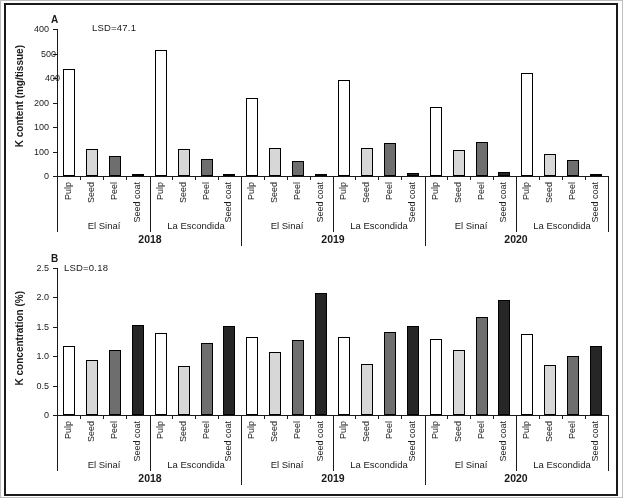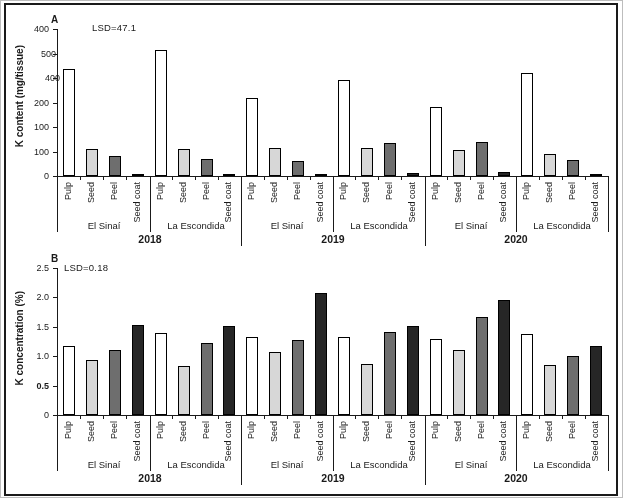--- a/index.html
+++ b/index.html
@@ -142,21 +142,21 @@
       <span class="panel-letter">B</span>
       <span class="lsd">LSD=0.18</span>
       <span class="ylabel">K concentration (%)</span>
       <div class="plot">
           <div class="vline" style="left: 51px; top: 263px; width: 1px; height: 203px;"></div>
           <div class="hline" style="left: 51px; top: 410px; width: 551px; height: 1px;"></div>
           <div class="vline" style="left: 602px; top: 410px; width: 1px; height: 56px;"></div>
           <div class="tick" style="left: 47px; top: 410px; width: 4px; height: 1px;"></div>
           <div class="ytick-label" style="left: 21px; top: 404px; width: 22px;">0</div>
           <div class="tick" style="left: 47px; top: 381px; width: 4px; height: 1px;"></div>
-          <div class="ytick-label" style="left: 21px; top: 375px; width: 22px; font-weight: bold;">0.5</div>
+          <div class="ytick-label" style="left: 21px; top: 375px; width: 22px;">0.5</div>
           <div class="tick" style="left: 47px; top: 351px; width: 4px; height: 1px;"></div>
           <div class="ytick-label" style="left: 21px; top: 345px; width: 22px;">1.0</div>
           <div class="tick" style="left: 47px; top: 322px; width: 4px; height: 1px;"></div>
           <div class="ytick-label" style="left: 21px; top: 316px; width: 22px;">1.5</div>
           <div class="tick" style="left: 47px; top: 292px; width: 4px; height: 1px;"></div>
           <div class="ytick-label" style="left: 21px; top: 286px; width: 22px;">2.0</div>
           <div class="tick" style="left: 47px; top: 263px; width: 4px; height: 1px;"></div>
           <div class="ytick-label" style="left: 21px; top: 257px; width: 22px;">2.5</div>
           <div class="vline" style="left: 144px; top: 410px; width: 1px; height: 56px;"></div>
           <div class="vline" style="left: 235px; top: 410px; width: 1px; height: 70px;"></div>

